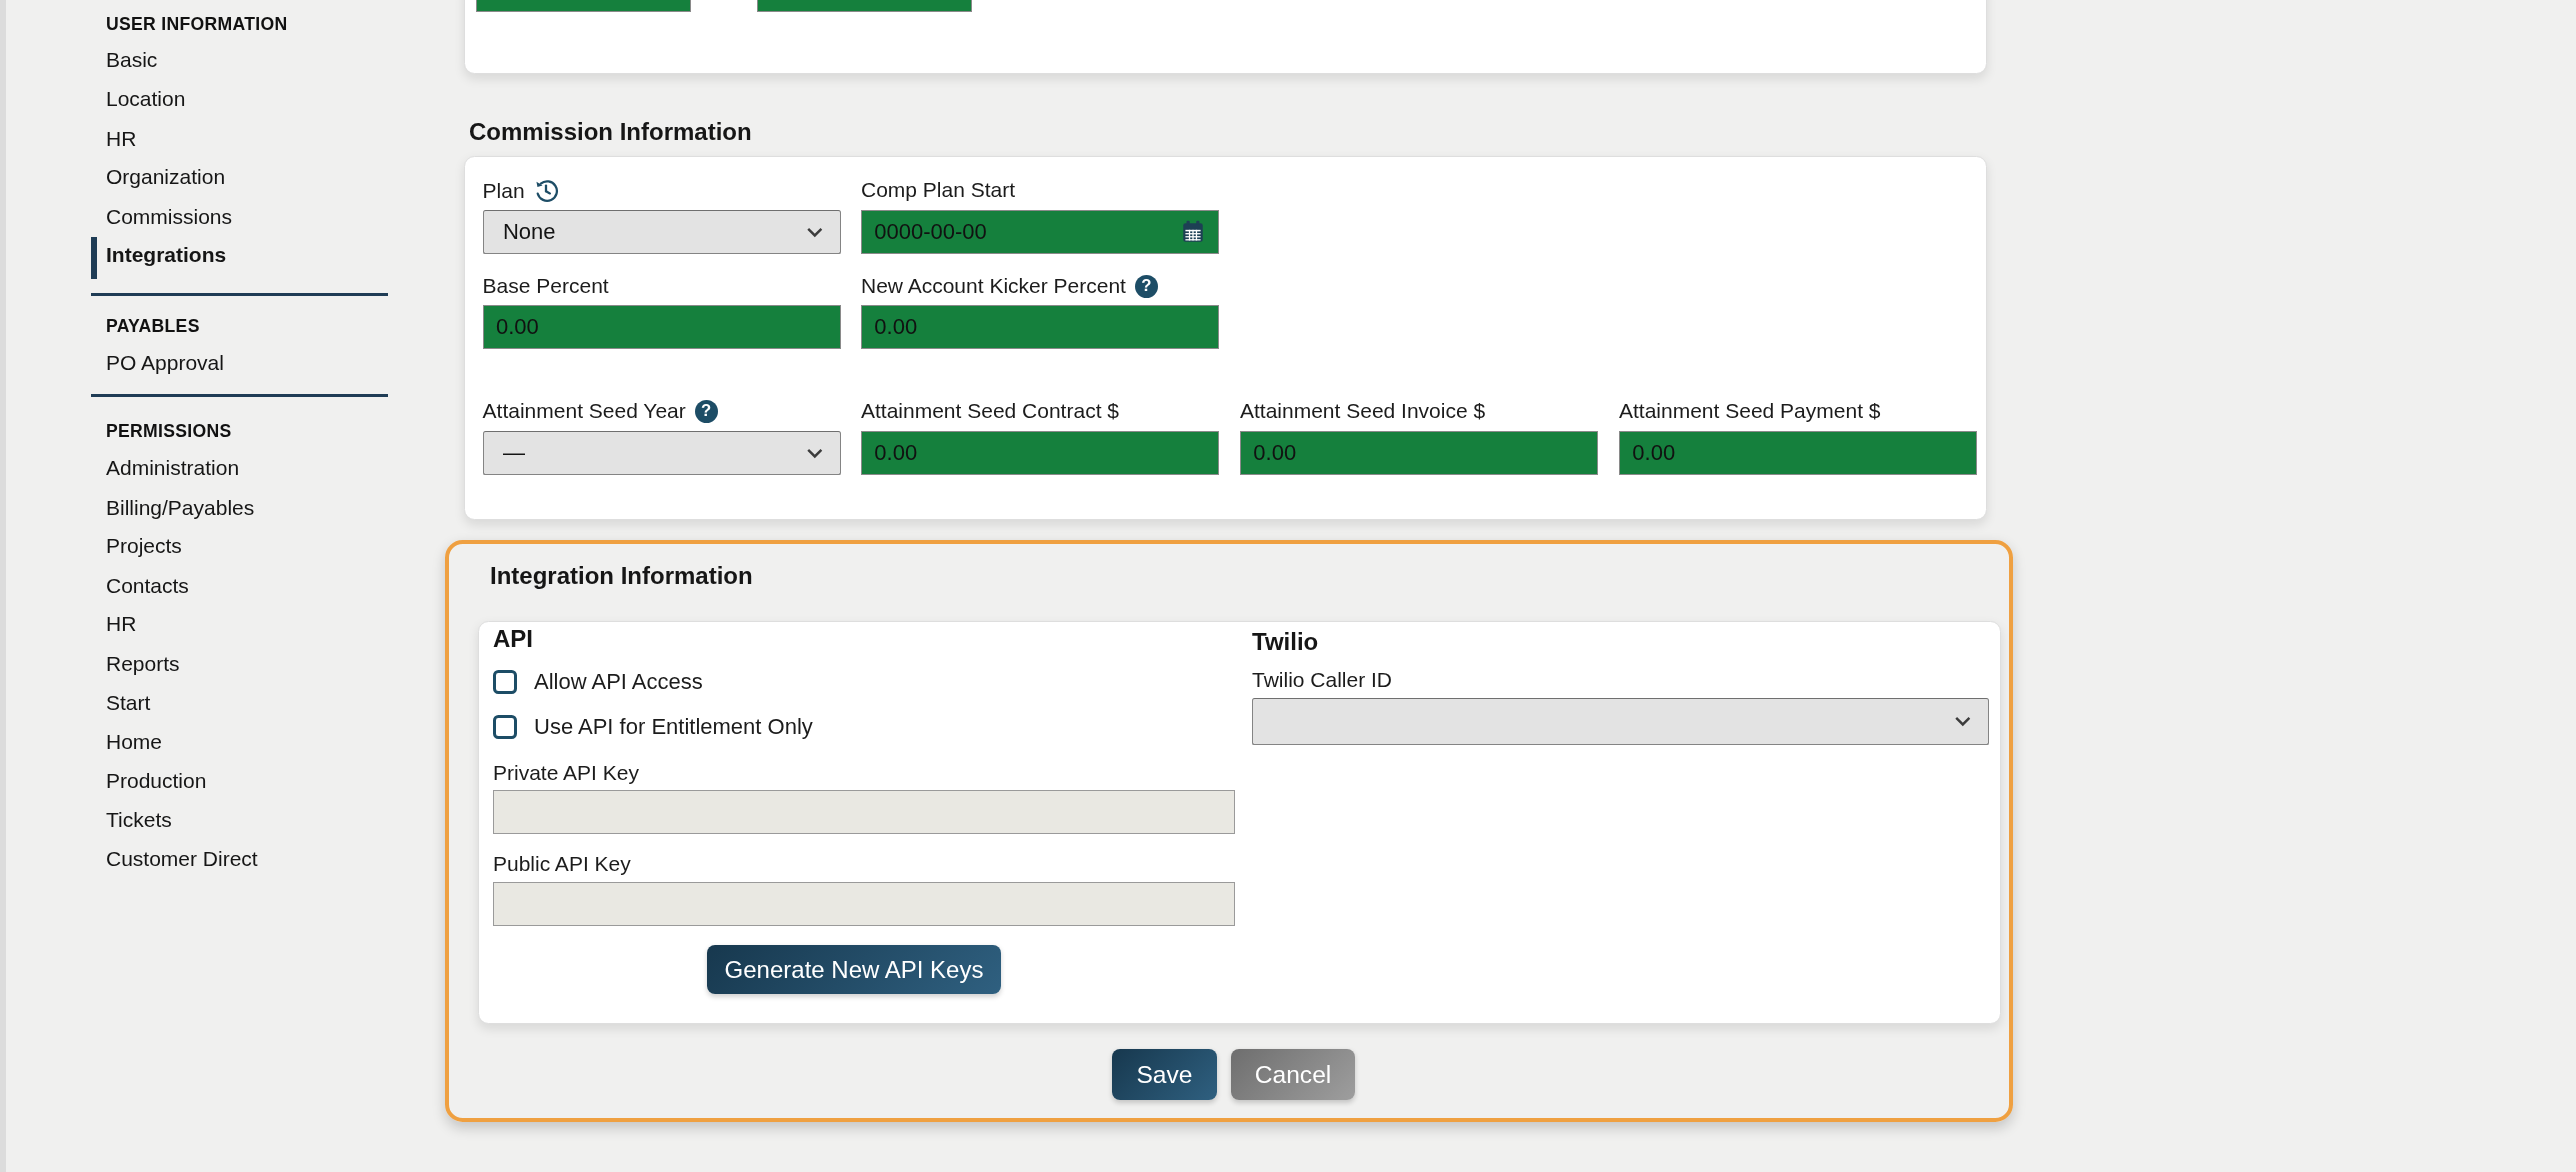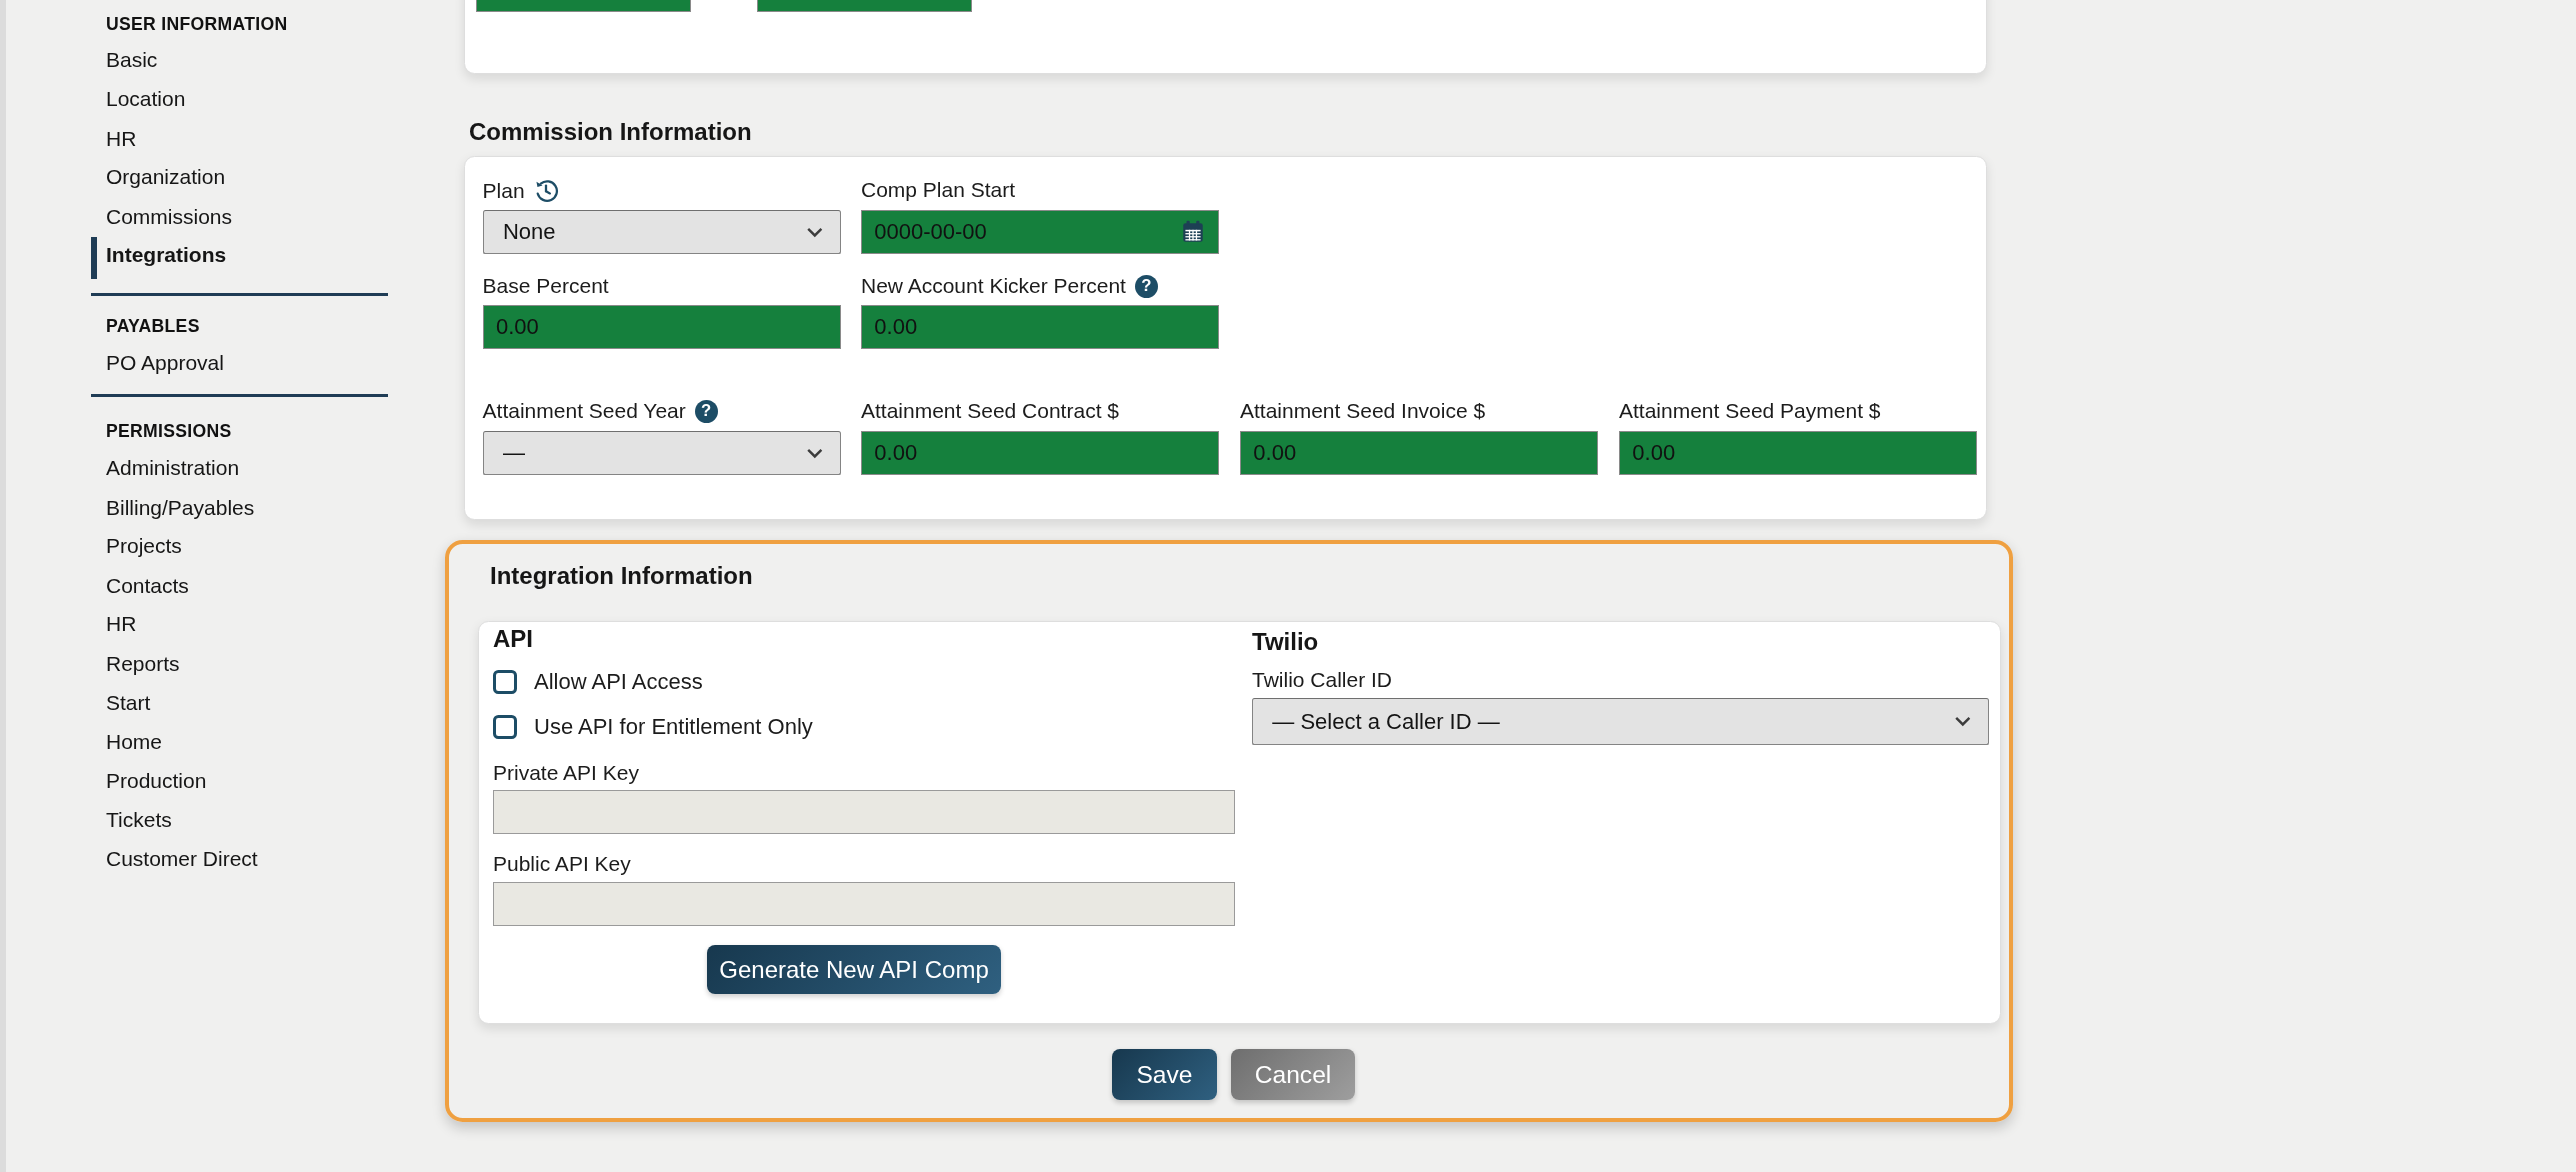--- a/index.html
+++ b/index.html
@@ -248,29 +248,28 @@
         <span class="input-value"></span>
       </div>
 
       <div class="field-label" style="left:14px;top:230px;">
         <span>Public API Key</span>
       </div>
       <div class="text-input disabled" style="left:14px;top:260px;width:742px;">
         <span class="input-value"></span>
       </div>
 
-      <button class="btn btn-navy" style="left:228px;top:323px;width:294px;height:49px;font-size:24px;">Generate New API Comp</button>
+      <button class="btn btn-navy" style="left:228px;top:323px;width:294px;height:49px;font-size:24px;">Generate New API Keys</button>
 
       <div class="sub-heading" style="left:773px;top:6.2px;">Twilio</div>
 
       <div class="field-label" style="left:773px;top:46px;">
         <span>Twilio Caller ID</span>
       </div>
       <div class="fake-select" style="left:773px;top:76px;width:737px;height:47px;">
-        <span class="input-value">— Select a Caller ID —</span>
         <span class="chev">
           <svg width="17.6" height="12.3" viewBox="0 0 16 11" fill="none" stroke="#3c3c3c" stroke-width="2.2">
               <path d="M2 2.5 L8 8.5 L14 2.5"></path>
             </svg>
         </span>
       </div>
     </div>
 
     <button class="btn btn-navy" style="left:663px;top:505px;width:105px;height:51px;font-size:24.6px;">Save</button>
     <button class="btn btn-gray" style="left:782px;top:505px;width:124px;height:51px;font-size:24.6px;">Cancel</button>

